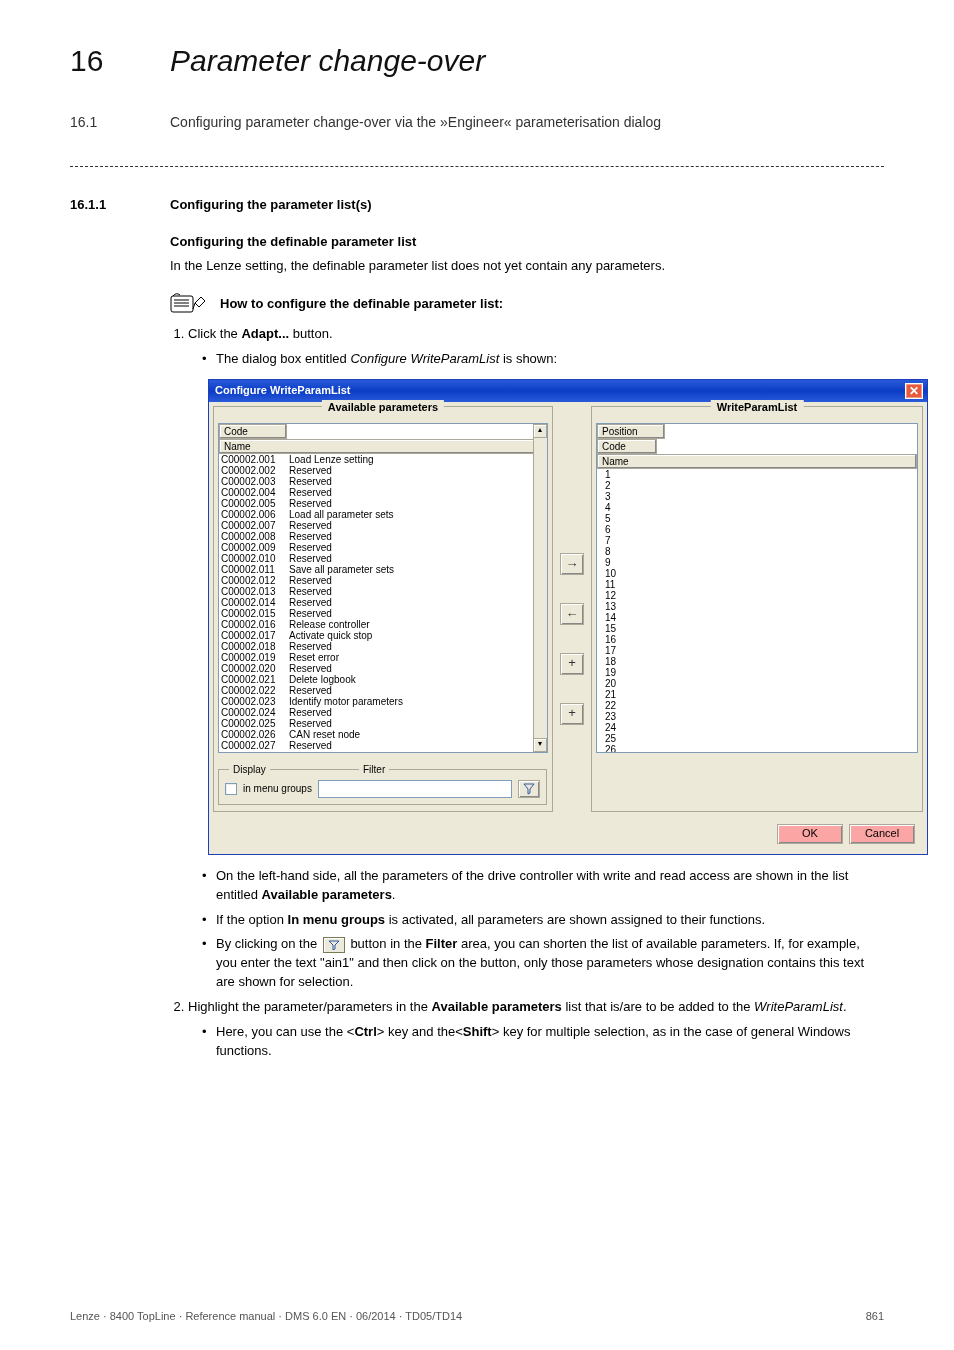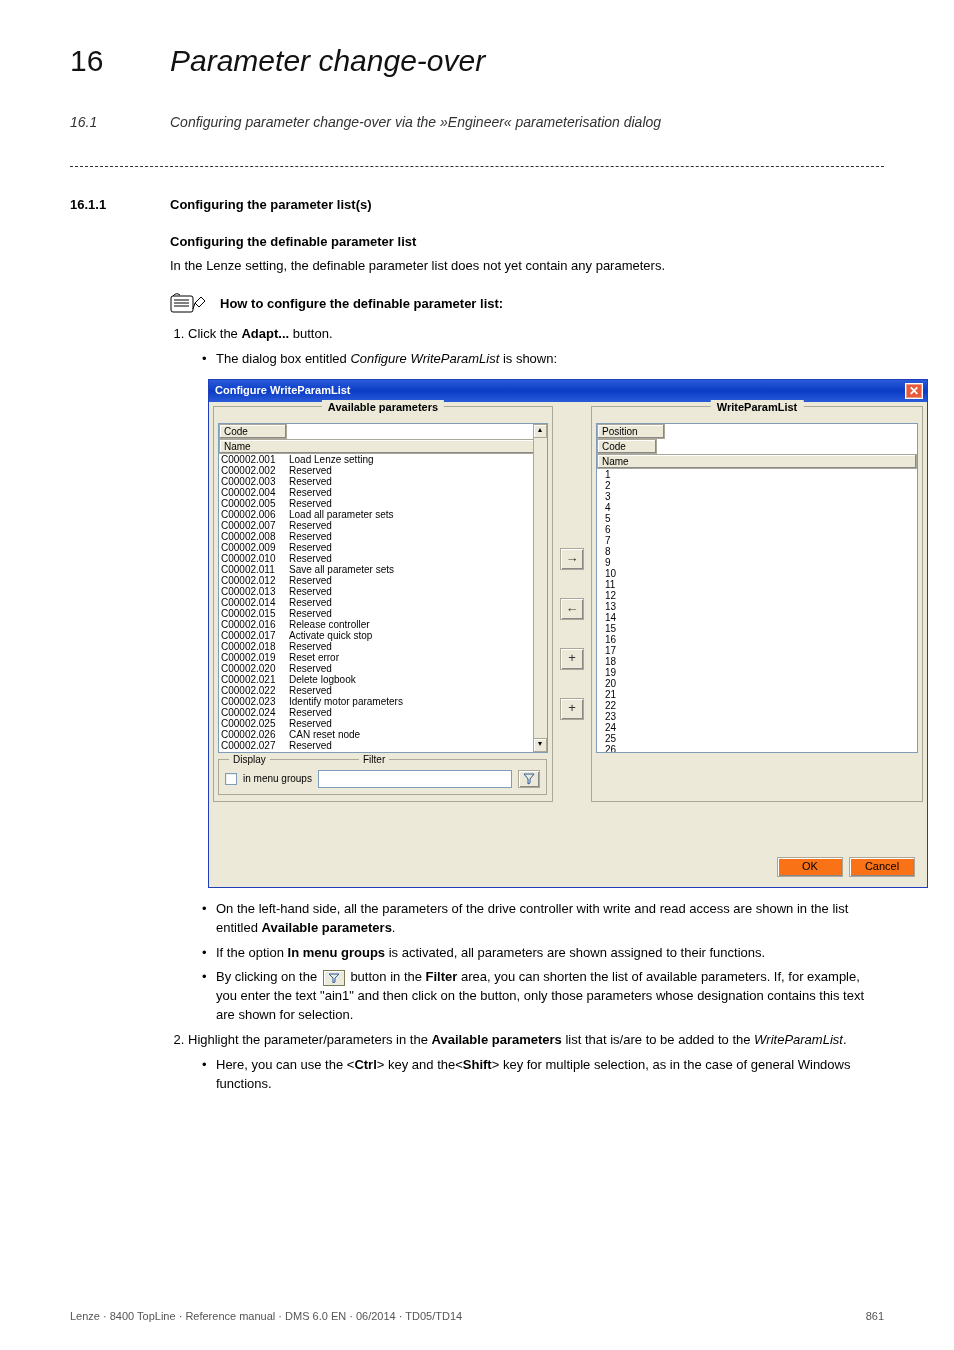--- a/index.html
+++ b/index.html
@@ -10,21 +10,21 @@
     height: 1350px;
     position: relative;
     color: #000;
   }
   .page {
     padding: 44px 70px 0 70px;
   }
   .chap-header { display: flex; align-items: baseline; gap: 48px; }
   .chap-num { font-size: 30px; font-weight: 400; color: #111; min-width: 52px; }
   .chap-title { font-size: 30px; font-weight: 400; color: #111; font-style: italic; }
-  .sub-header { display: flex; align-items: baseline; gap: 48px; margin-top: 4px; font-style: italic; }
+  .sub-header { display: flex; align-items: baseline; gap: 48px; margin-top: 4px; }
   .sub-num { font-size: 14px; color: #333; min-width: 52px; }
   .sub-title { font-size: 14px; color: #333; margin-top: 32px; }
   .dashrule {
     margin-top: 36px;
     border: none;
     border-top: 1.5px dashed #333;
     height: 0;
   }
   .sec-row { display: flex; gap: 40px; margin-top: 30px; }
   .sec-num { font-size: 13px; font-weight: 700; min-width: 60px; }
@@ -110,37 +110,36 @@
   .scroll-stub-v { position:absolute; right:0; top:0; bottom:0; width:14px; background:#ece9d8; border-left:1px solid #aca899;}
   .scroll-thumb-top { position:absolute; right:0; top:0; width:14px; height:14px; background:#ece9d8; border:1px solid #aca899; box-shadow: inset 1px 1px 0 #fff; display:flex;align-items:center;justify-content:center;font-size:8px;}
   .scroll-thumb-bot { position:absolute; right:0; bottom:0; width:14px; height:14px; background:#ece9d8; border:1px solid #aca899; box-shadow: inset 1px 1px 0 #fff;display:flex;align-items:center;justify-content:center;font-size:8px;}
   .move-btn {
     width:24px; height:22px; border:1px solid #aca899; background:#ece9d8;
     box-shadow: inset 1px 1px 0 #fff, inset -1px -1px 0 #888;
     display:flex; align-items:center; justify-content:center;
     font-size:13px; color:#333;
   }
   .display-group {
-    margin-top:6px; width:329px;border-radius:16px;
+    margin-top:16px; width:329px;border-radius:16px;
   }
   .chk { width:12px; height:12px; border:1px solid #7f9db9; background:#fff; box-shadow:inset 1px 1px 0 #eee;}
   .chk-label { font-size:10px; }
   .filter-input { flex:1; height:18px; border:1px solid #7f9db9; background:#fff; }
   .filter-mini {
     width:22px; height:18px; border:1px solid #aca899; background:#ece9d8;
     box-shadow: inset 1px 1px 0 #fff, inset -1px -1px 0 #888;
     display:flex; align-items:center; justify-content:center;
   }
   .btn-row { display:flex; justify-content:flex-end; gap:6px; margin-top:12px; padding-right:8px; padding-bottom:6px;}
   .dlg-btn {
-    width:66px; height:20px; border:1px solid #aca899; background:#f97316;
+    width:66px; height:20px; border:1px solid #aca899; background:#fca5a5;
     box-shadow: inset 1px 1px 0 #fff, inset -1px -1px 0 #888;
     display:flex; align-items:center; justify-content:center;
     font-size:11px;
-    margin-top:43px;
   }
   .fieldset-line { border:1px solid #aca899; padding:10px 6px 6px 6px; position:relative; }
   .fieldset-legend { position:absolute; top:-7px; left:10px; background:#ece9d8; padding:0 4px; font-size:10px;}
 
   .footer {
     position:absolute; bottom:28px; left:70px; right:70px;
     display:flex; justify-content:space-between;
     font-size:11px; color:#555;
   }
 </style>

